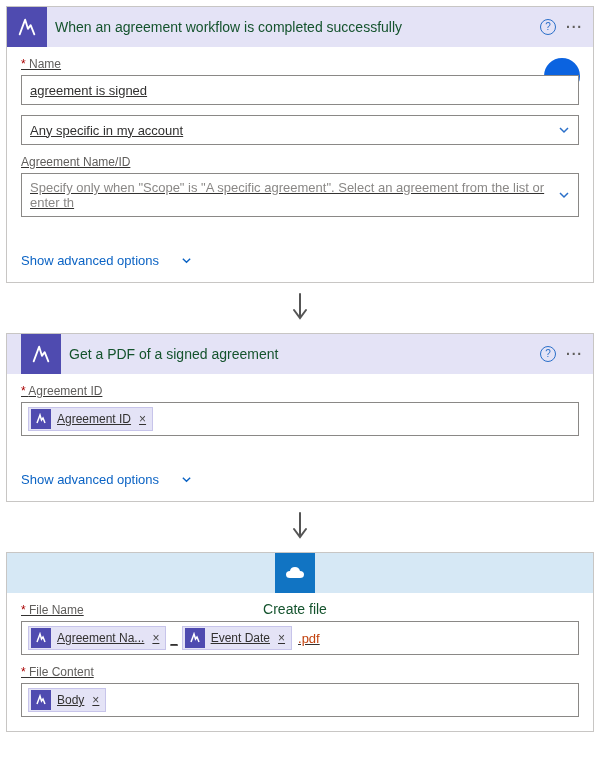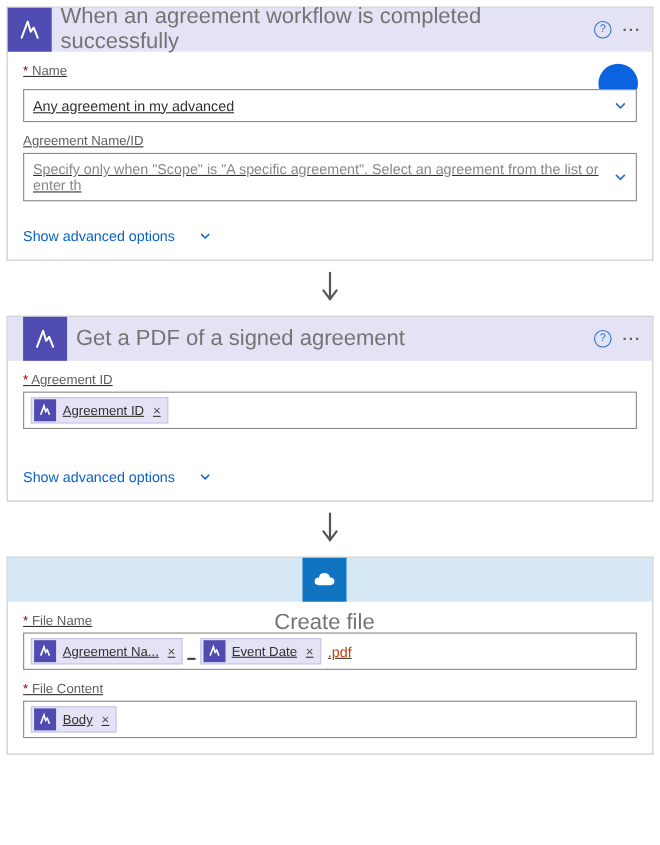--- a/index.html
+++ b/index.html
@@ -28,21 +28,21 @@
   .hdr-action  { background: #e4e3f6; padding-left: 14px; }
   .hdr-onedrive{ background: #d6e8f5; flex-direction: column; }
   .icon-box {
     width: 40px; height: 40px;
     display: flex; align-items: center; justify-content: center;
     flex: 0 0 40px;
     color: #fff;
   }
   .icon-adobe  { background: #4f4bb0; }
   .icon-cloud  { background: #1174c3; }
-  .hdr-title { flex: 1; font-size: 20px; color: #737373; }
+  .hdr-title { flex: 1; font-size: 14px; color: #14532d; }
   .hdr-actions { display: flex; align-items: center; gap: 10px; }
   .help-icon {
     width: 16px; height: 16px; border: 1.3px solid #2a6fc9; border-radius: 50%;
     color: #2a6fc9; font-size: 10px; line-height: 14px; text-align: center;
   }
   .more-icon { color: #605e5c; font-weight: bold; letter-spacing: 1px; font-size: 14px; cursor: pointer; }
   .card-body { padding: 10px 14px 14px; text-decoration: underline; }
   .field { margin-bottom: 10px; }
   .field-label { font-size: 12px; color: #605e5c; margin-bottom: 4px; display: block; }
   .req::before { content: "* "; color: #a80000; }
@@ -112,32 +112,33 @@
     </div>
     <div class="hdr-title">When an agreement workflow is completed successfully</div>
     <div class="hdr-actions">
       <div class="help-icon">?</div>
       <div class="more-icon">···</div>
     </div>
   </div>
   <div class="card-body">
     <div class="field">
       <label class="field-label req">Name</label>
+      <input class="input" value="agreement is signed" style="">
     </div>
     <div class="field">
       <div class="select-like">
-        <span>Any agreement in my advanced</span>
+        <span>Any specific in my account</span>
         <span class="chev">
           <svg width="12" height="12" viewBox="0 0 12 12">
               <path d="M2 4 L6 8 L10 4" fill="none" stroke="#2a6fc9" stroke-width="1.5"></path>
             </svg>
         </span>
       </div>
     </div>
-    <div class="field" style="margin-bottom:0">
+    <div class="field" style="margin-bottom:12px">
       <label class="field-label">Agreement Name/ID</label>
       <div class="select-like">
         <span class="placeholder">Specify only when "Scope" is "A specific agreement". Select an agreement from the list or enter th</span>
         <span class="chev">
           <svg width="12" height="12" viewBox="0 0 12 12">
               <path d="M2 4 L6 8 L10 4" fill="none" stroke="#2a6fc9" stroke-width="1.5"></path>
             </svg>
         </span>
       </div>
     </div>

